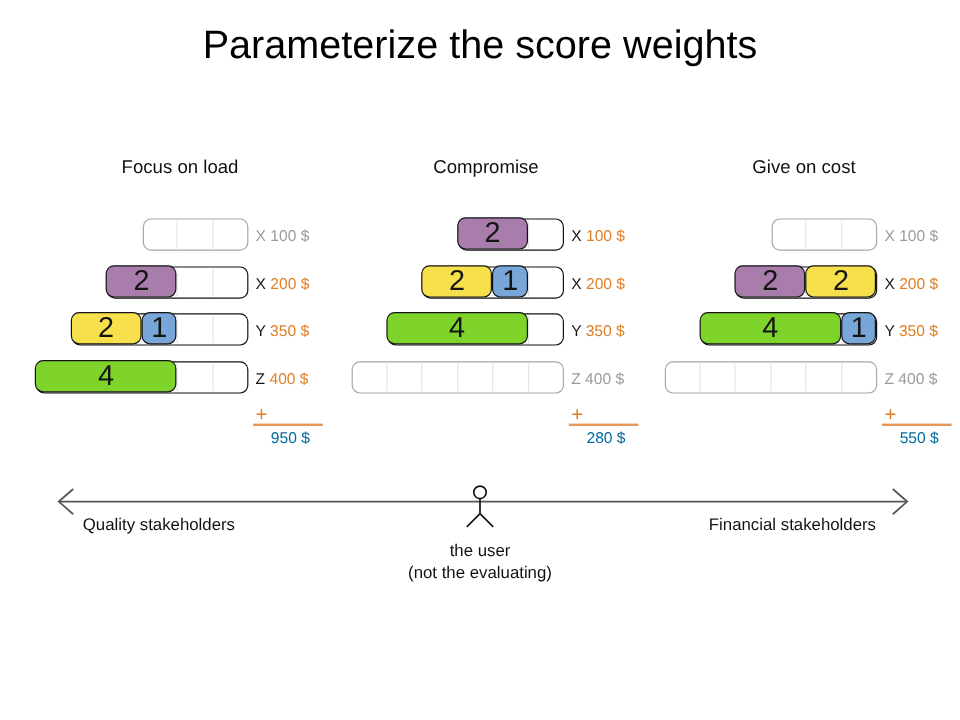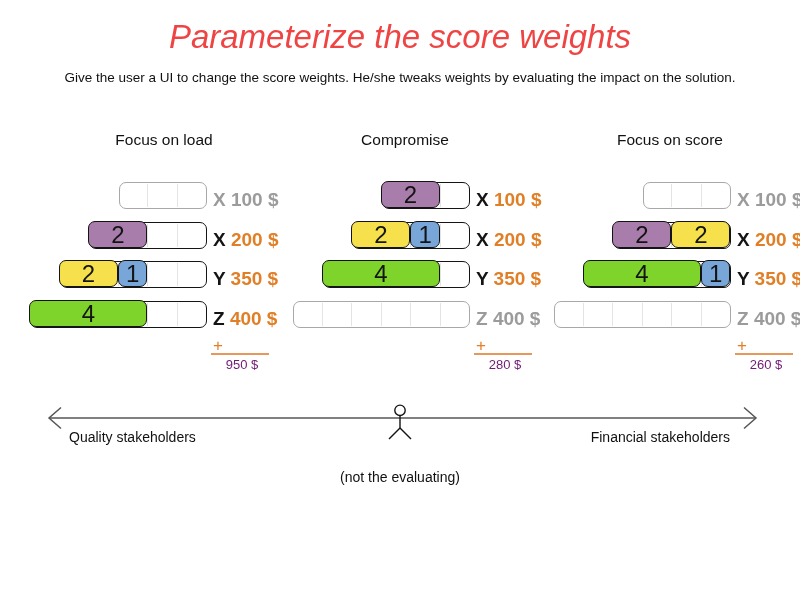--- a/index.html
+++ b/index.html
@@ -2,21 +2,21 @@
 <html><head>
 <meta charset="utf-8">
 <style>
   html,body{margin:0;padding:0;background:#ffffff;}
   #canvas{
     position:relative;width:800px;height:600px;background:#ffffff;
     font-family:"Liberation Sans",sans-serif;overflow:hidden;
   }
   .page-title{
     position:absolute;top:18px;left:0;width:800px;text-align:center;
-    font-size:33px;color:#ef4444;letter-spacing:0px;font-style:italic;
+    font-size:33px;color:#000000;letter-spacing:0px;
   }
   .page-subtitle{
     position:absolute;top:70px;left:0;width:800px;text-align:center;
     font-size:13.5px;color:#111;
   }
   .panel-title{
     position:absolute;top:131px;transform:translateX(-50%);
     font-size:15.5px;color:#111;white-space:nowrap;
   }
   .row{
@@ -25,47 +25,46 @@
   .row.used{border:1.6px solid #141414;}
   .row.empty{border:1.2px solid #a8a8a8;}
   .gridline{position:absolute;top:1px;bottom:1px;width:1px;background:#e4e4e4;}
   .bar{
     position:absolute;box-sizing:border-box;height:27px;top:-1.6px;
     border:1.6px solid #141414;border-radius:7px;
     display:flex;align-items:center;justify-content:center;
     font-size:24px;color:#141414;line-height:25px;
   }
   .row-label{
-    position:absolute;font-size:19px;white-space:nowrap;font-weight:bold;
+    position:absolute;font-size:13px;white-space:nowrap;
   }
   .row-label .letter{color:#141414;}
   .row-label .price{color:#e07f26;}
   .row-label.muted .letter,.row-label.muted .price{color:#9b9b9b;}
   .sum-plus{
     position:absolute;width:58px;height:18px;font-size:17px;line-height:17px;
     color:#e07f26;border-bottom:2px solid #e8975a;padding-left:2px;box-sizing:border-box;
   }
   .sum-total{
-    position:absolute;width:58px;text-align:center;font-size:13px;color:#701a75;
+    position:absolute;width:58px;text-align:center;font-size:13px;color:#0369a1;
   }
   .axis-label{position:absolute;top:429px;font-size:14px;color:#111;white-space:nowrap;}
   .user-caption{position:absolute;left:0;width:800px;text-align:center;font-size:14px;color:#111;}
   svg{position:absolute;}
 </style>
 </head>
 <body>
 
 <div id="canvas">
 
   <div class="page-title">Parameterize the score weights</div>
-  <div class="page-subtitle">Give the user a UI to change the score weights. He/she tweaks weights by evaluating the impact on the solution.</div>
-
-  <div class="panel-title" style="left:164px">Focus on load</div>
+
+  <div class="panel-title" style="left:150px">Focus on load</div>
   <div class="panel-title" style="left:405px">Compromise</div>
-  <div class="panel-title" style="left:670px">Focus on score</div>
+  <div class="panel-title" style="left:670px">Give on cost</div>
 
   <div id="rows-layer">
       <div class="row empty" style="left: 118.5px; top: 182px; width: 88.5px; height: 27px;">
         <div class="gridline" style="left: 27.9px;"></div>
         <div class="gridline" style="left: 57.4px;"></div>
       </div>
       <div class="row-label muted" style="left: 213px; top: 189px;"><span class="letter">X </span><span class="price">100 $</span></div>
       <div class="row used" style="left: 89px; top: 222px; width: 118px; height: 27px;">
         <div class="gridline" style="left: 27.9px;"></div>
         <div class="gridline" style="left: 57.4px;"></div>
@@ -177,33 +176,34 @@
       <div class="row-label muted" style="left: 737px; top: 308px;"><span class="letter">Z </span><span class="price">400 $</span></div>
     </div>
 
   <div class="sum-plus" style="left:211px;top:337px">+</div>
   <div class="sum-total" style="left:213px;top:357px">950 $</div>
 
   <div class="sum-plus" style="left:474px;top:337px">+</div>
   <div class="sum-total" style="left:476px;top:357px">280 $</div>
 
   <div class="sum-plus" style="left:735px;top:337px">+</div>
-  <div class="sum-total" style="left:737px;top:357px">260 $</div>
+  <div class="sum-total" style="left:737px;top:357px">550 $</div>
 
   <svg style="left:40px;top:404px" width="725" height="42" viewBox="0 0 725 42">
     <line x1="9" y1="14" x2="716" y2="14" stroke="#565656" stroke-width="1.5"></line>
     <polyline points="21,3.5 9,14 21,24.5" fill="none" stroke="#565656" stroke-width="1.5"></polyline>
     <polyline points="704,3.5 716,14 704,24.5" fill="none" stroke="#565656" stroke-width="1.5"></polyline>
   </svg>
 
   <svg style="left:378px;top:398px" width="44" height="45" viewBox="0 0 44 45">
     <line x1="22" y1="17.5" x2="22" y2="30" stroke="#141414" stroke-width="1.4"></line>
     <line x1="22" y1="30" x2="11" y2="41" stroke="#141414" stroke-width="1.4"></line>
     <line x1="22" y1="30" x2="33" y2="41" stroke="#141414" stroke-width="1.4"></line>
     <circle cx="22" cy="12.3" r="5.2" fill="#ffffff" stroke="#141414" stroke-width="1.4"></circle>
   </svg>
 
   <div class="axis-label" style="right:70px">Financial stakeholders</div>
   <div class="axis-label" style="left:69px">Quality stakeholders</div>
 
+  <div class="user-caption" style="top:450px">the user</div>
   <div class="user-caption" style="top:469px">(not the evaluating)</div>
 
 </div>
 
 </body></html>

